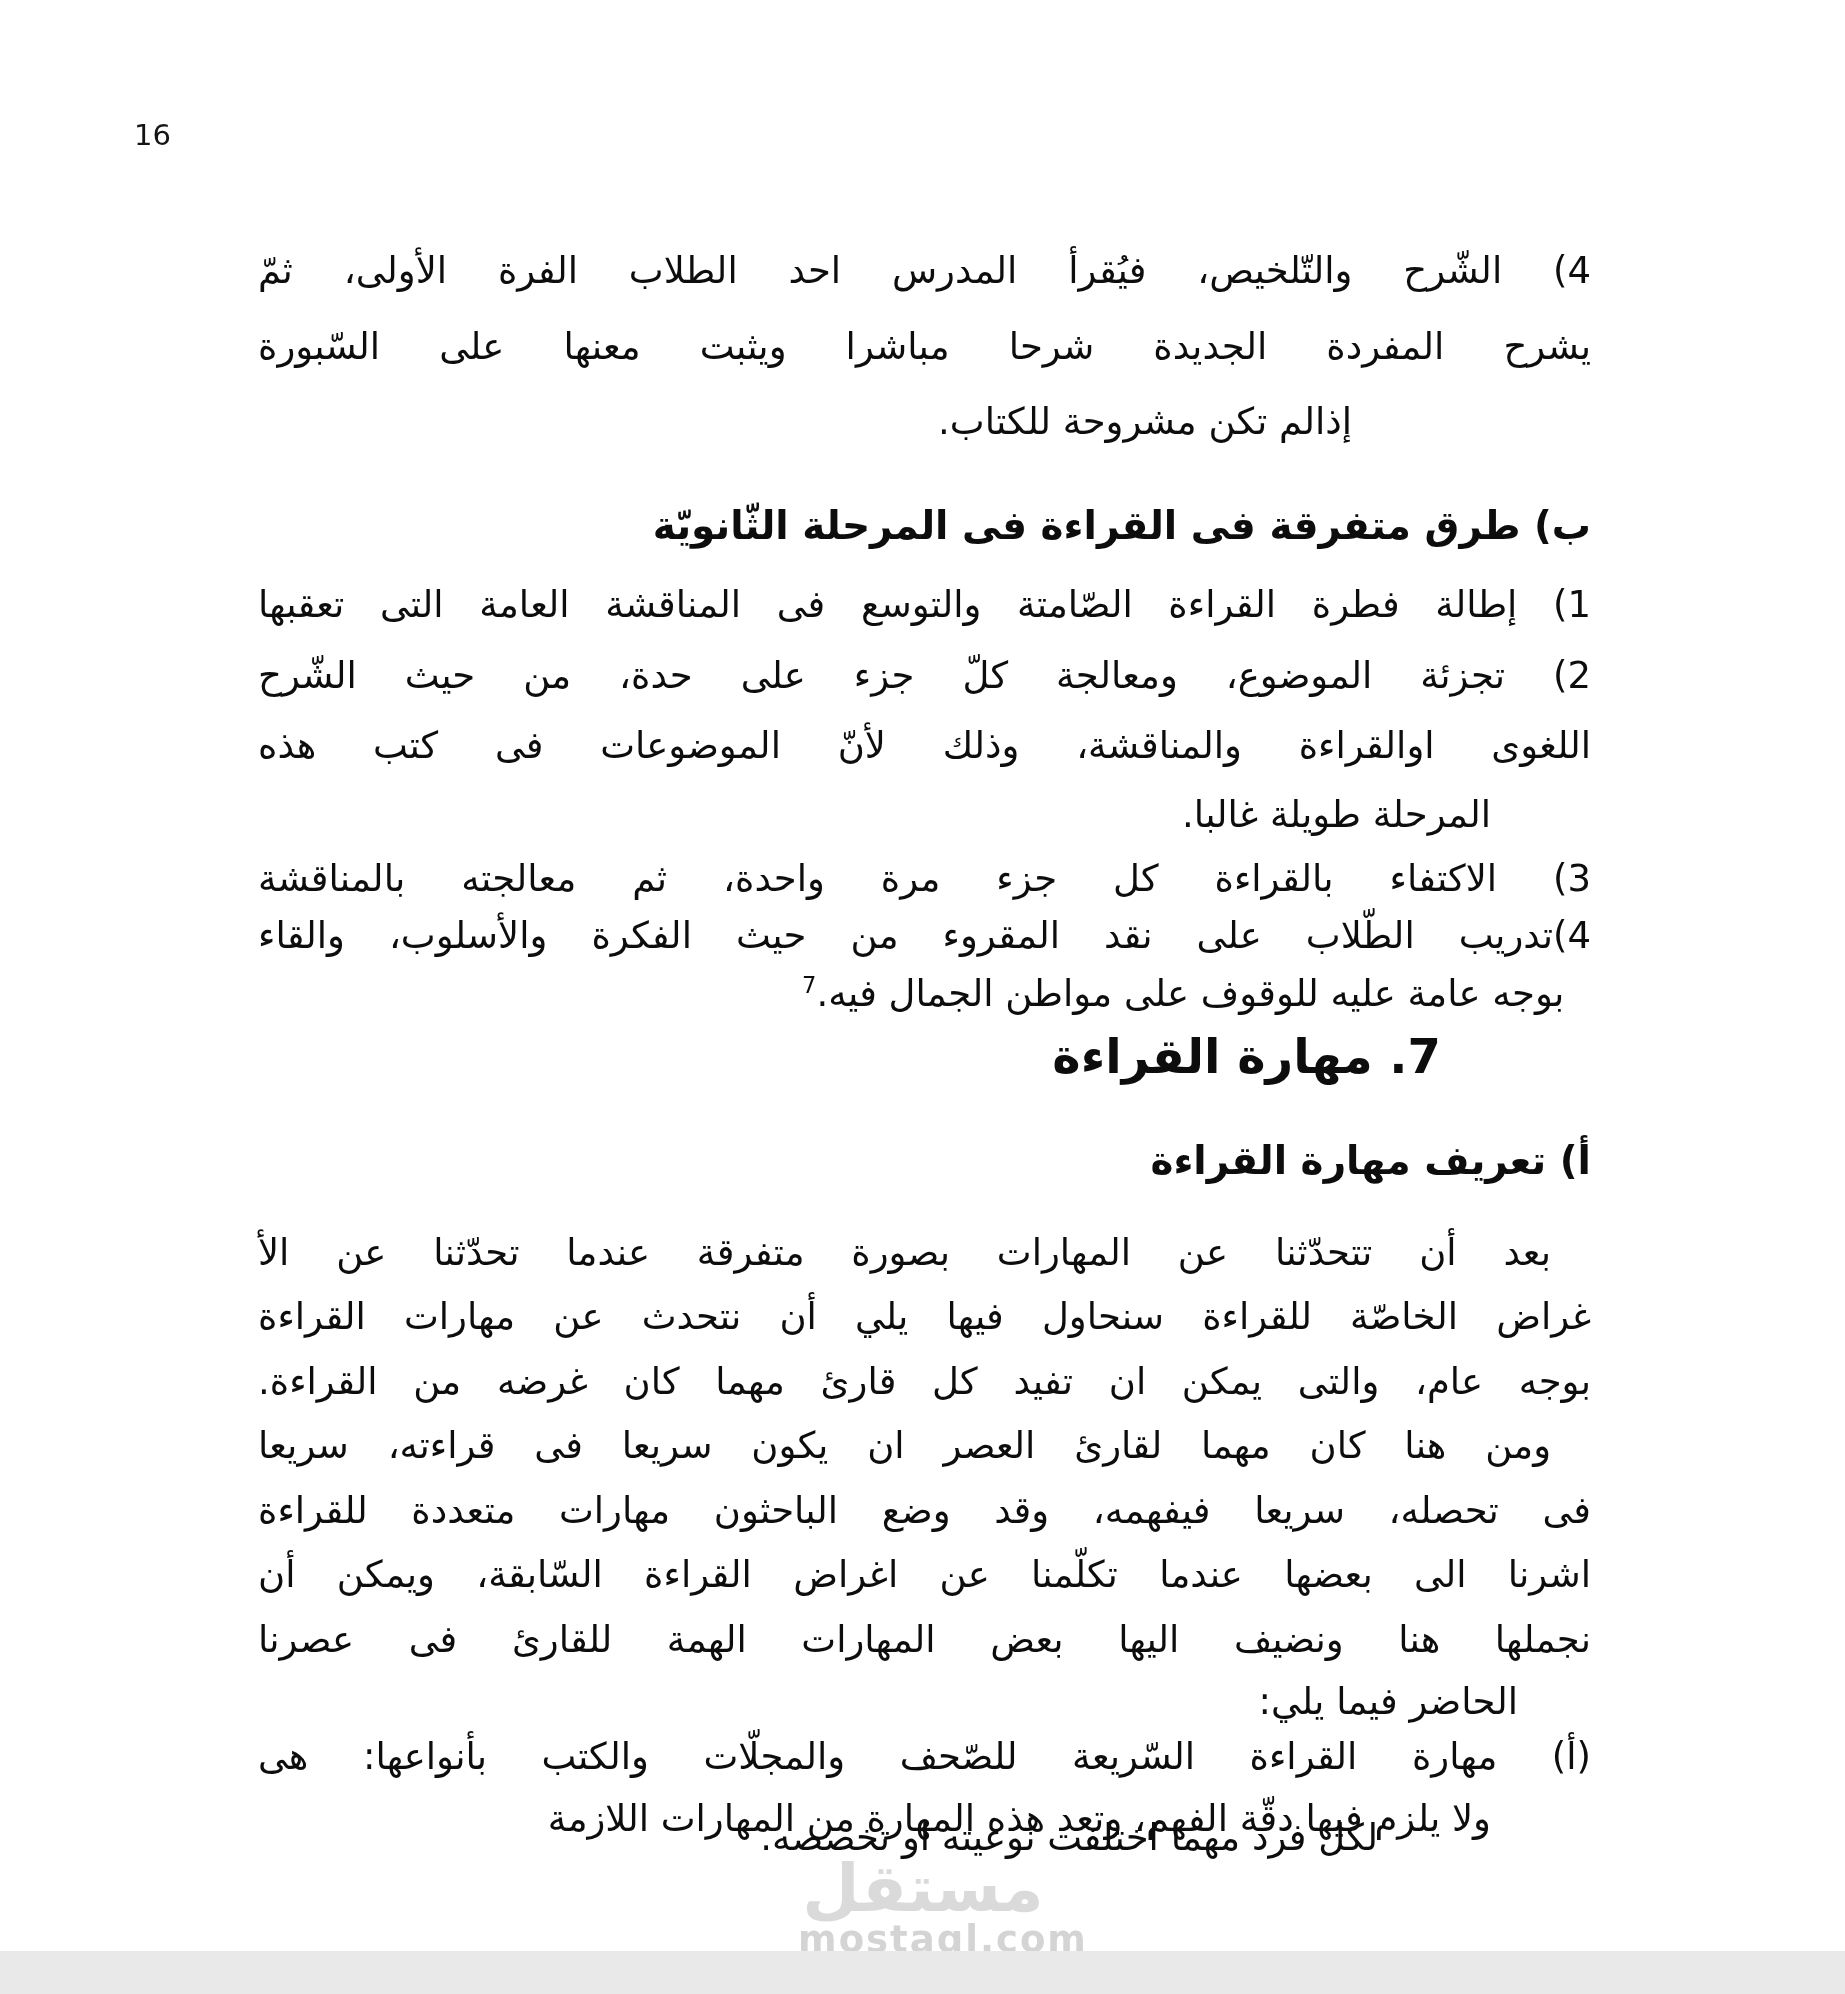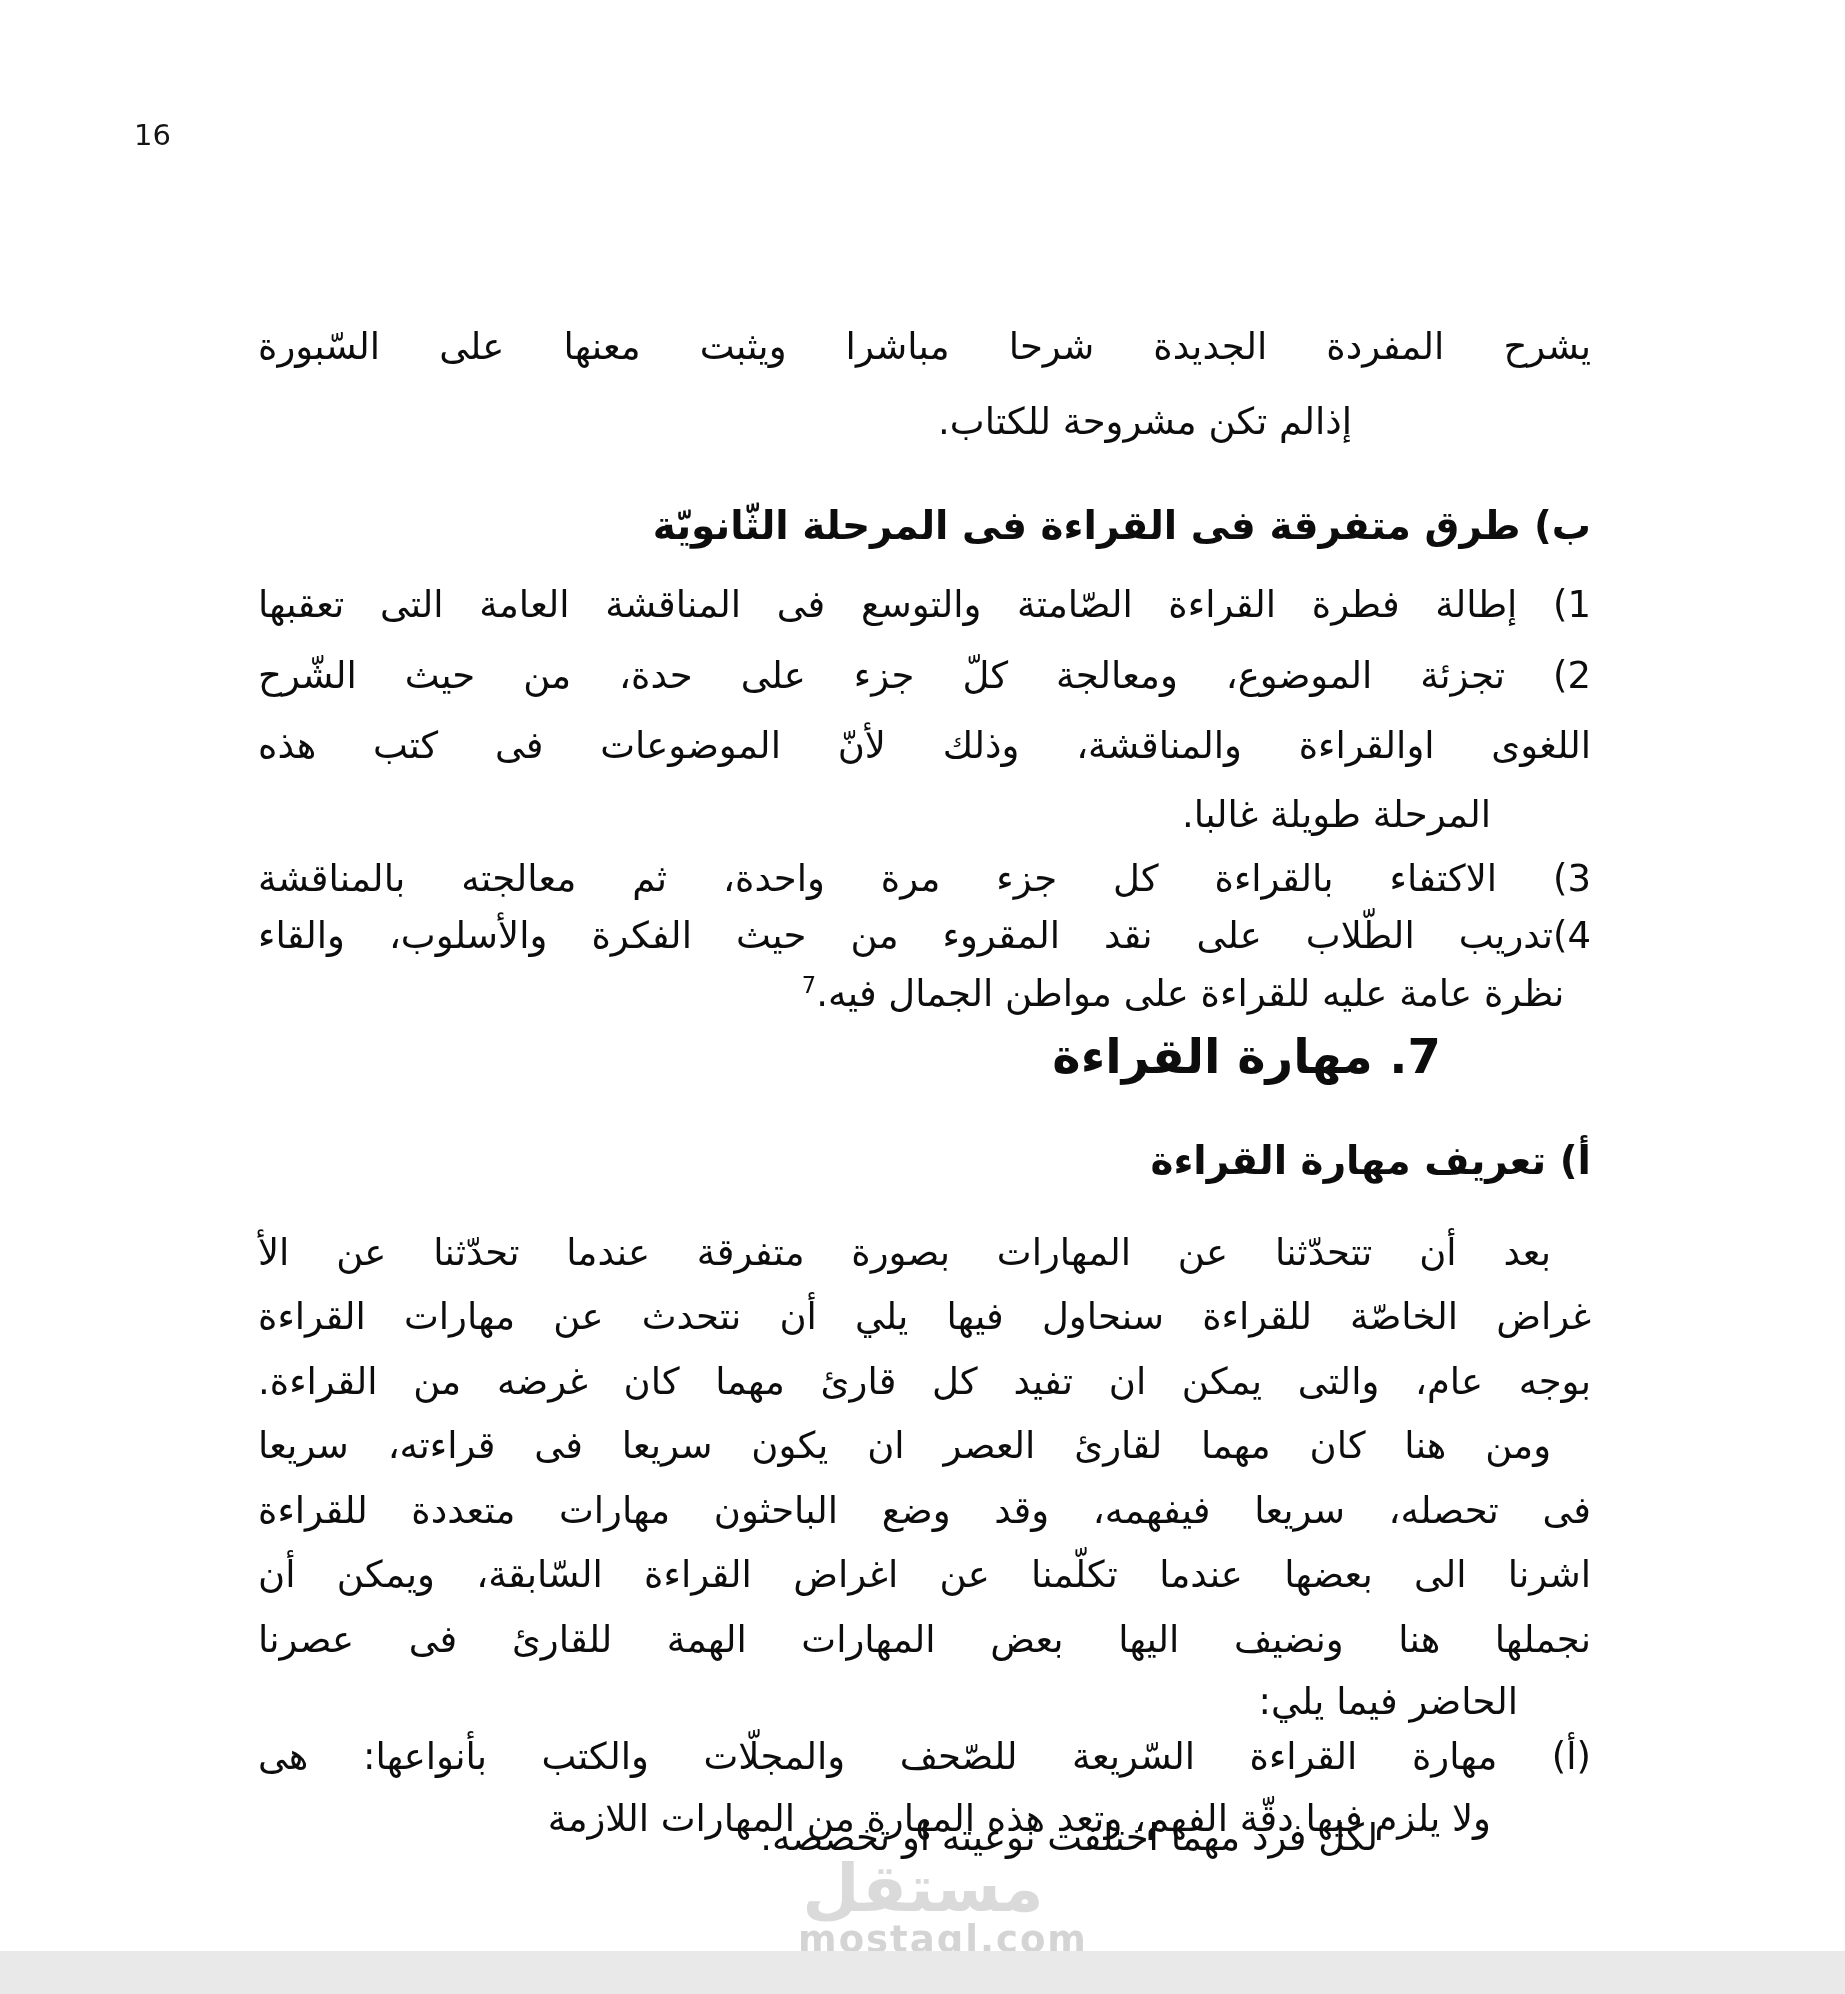--- a/index.html
+++ b/index.html
@@ -51,32 +51,33 @@
 
 <div class="page">
 
   <div class="page-number">16</div>
 
   <div class="watermark wm-logo">مستقل</div>
   <div class="watermark wm-site">mostaql.com</div>
 
   <div class="column">
 
+    <div class="line fill" style="top:247px">4) الشّرح والتّلخيص، فيُقرأ المدرس احد الطلاب الفرة الأولى، ثمّ</div>
     <div class="line fill" style="top:323px">يشرح المفردة الجديدة شرحا مباشرا ويثبت معنها على السّبورة</div>
     <div class="line" style="top:398px;padding-right:239px">إذالم تكن مشروحة للكتاب.</div>
 
     <div class="line h-sub" style="top:501px">ب) طرق متفرقة فى القراءة فى المرحلة الثّانويّة</div>
 
     <div class="line fill" style="top:581px">1) إطالة فطرة القراءة الصّامتة والتوسع فى المناقشة العامة التى تعقبها</div>
     <div class="line fill" style="top:652px">2) تجزئة الموضوع، ومعالجة كلّ جزء على حدة، من حيث الشّرح</div>
     <div class="line fill" style="top:722px">اللغوى اوالقراءة والمناقشة، وذلك لأنّ الموضوعات فى كتب هذه</div>
     <div class="line" style="top:791px;padding-right:100px">المرحلة طويلة غالبا.</div>
     <div class="line fill" style="top:855px">3) الاكتفاء بالقراءة كل جزء مرة واحدة، ثم معالجته بالمناقشة</div>
     <div class="line fill" style="top:912px">4)تدريب الطّلاب على نقد المقروء من حيث الفكرة والأسلوب، والقاء</div>
-    <div class="line" style="top:970px;padding-right:26.6px"><span>نظرة عامة عليه للقراءة على مواطن الجمال فيه.</span><sup class="fn-sup">7</sup></div>
+    <div class="line" style="top:970px;padding-right:26.6px"><span>بوجه عامة عليه للوقوف على مواطن الجمال فيه.</span><sup class="fn-sup">7</sup></div>
 
     <div class="line h-big" style="top:1025px;padding-right:150px">7. مهارة القراءة</div>
 
     <div class="line fill" style="top:1229px;padding-right:40px">بعد أن تتحدّثنا عن المهارات بصورة متفرقة عندما تحدّثنا عن الأ</div>
 
     <div class="line h-sub" style="top:1136px">أ) تعريف مهارة القراءة</div>
     <div class="line fill" style="top:1293px">غراض الخاصّة للقراءة سنحاول فيها يلي أن نتحدث عن مهارات القراءة</div>
     <div class="line fill" style="top:1358px">بوجه عام، والتى يمكن ان تفيد كل قارئ مهما كان غرضه من القراءة.</div>
     <div class="line fill" style="top:1422px;padding-right:40px">ومن هنا كان مهما لقارئ العصر ان يكون سريعا فى قراءته، سريعا</div>
     <div class="line fill" style="top:1487px">فى تحصله، سريعا فيفهمه، وقد وضع الباحثون مهارات متعددة للقراءة</div>

